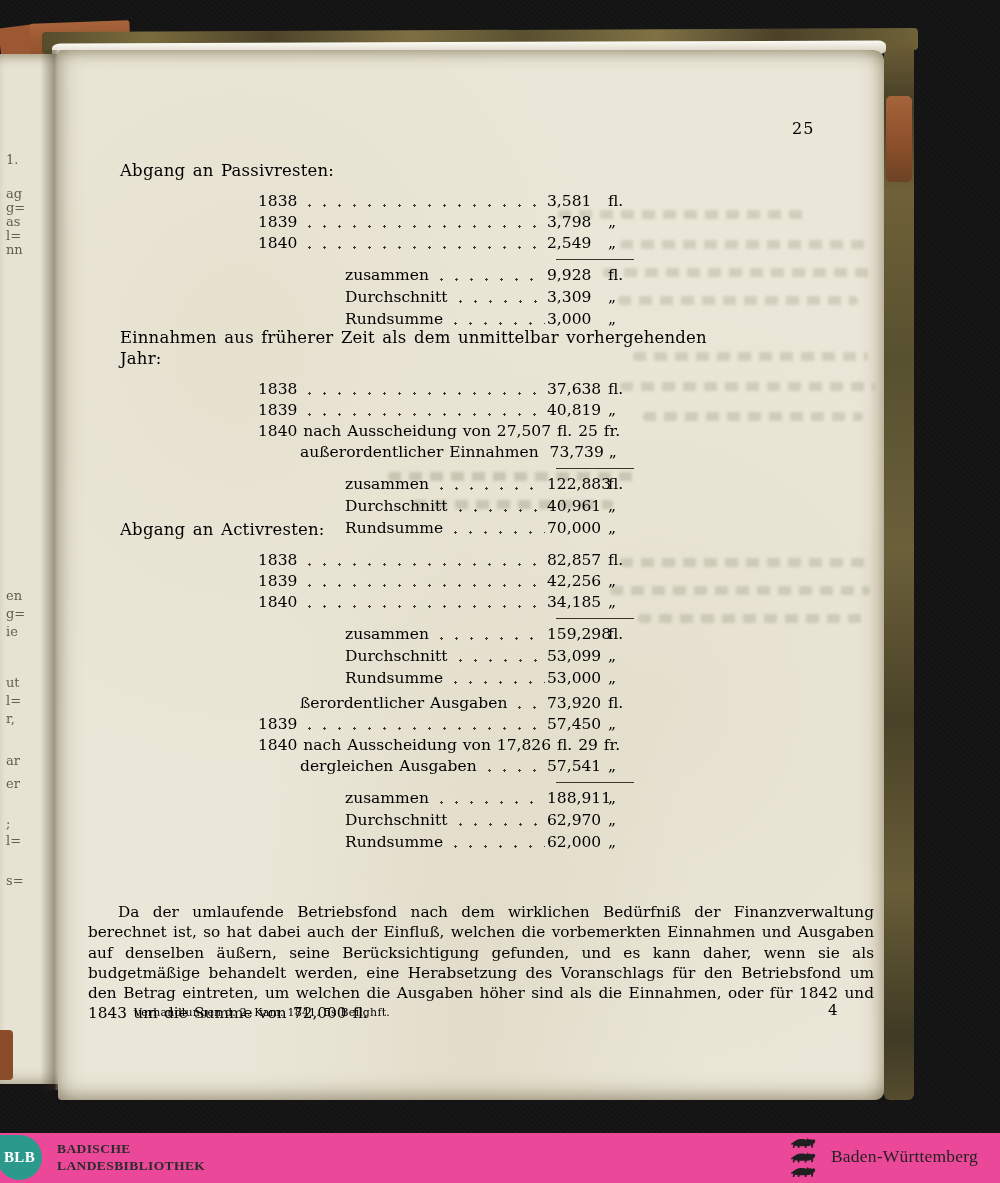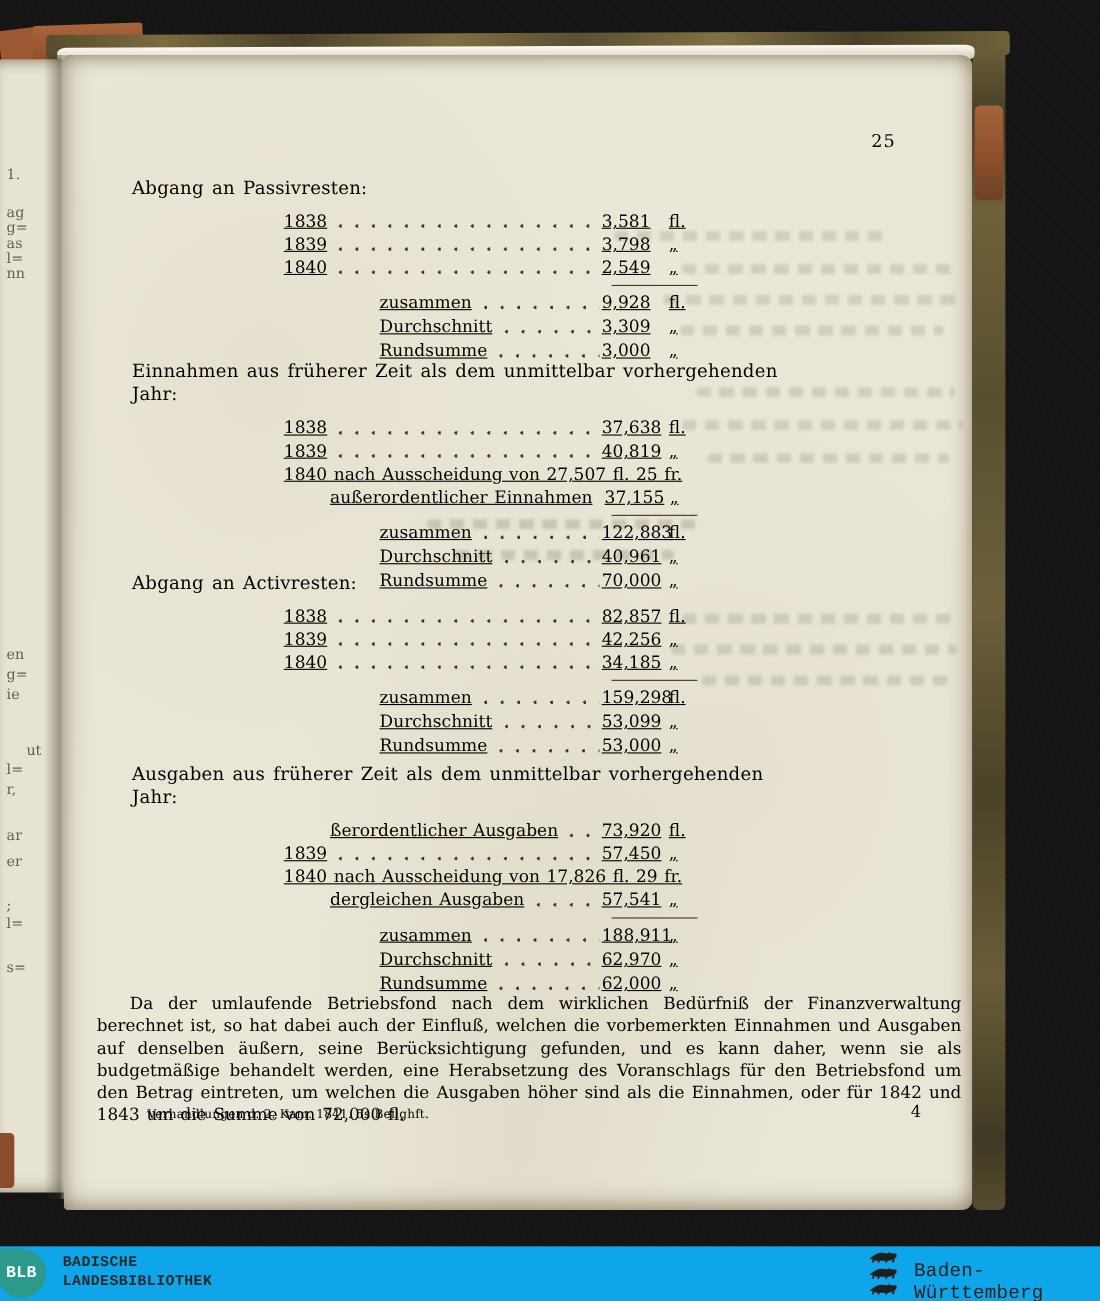--- a/index.html
+++ b/index.html
@@ -40,41 +40,41 @@
 
   
   .ghost{position:absolute;height:9px;border-radius:4px;filter:blur(1.6px);opacity:.42;
     background:repeating-linear-gradient(90deg,rgba(108,114,88,.5) 0 13px,transparent 13px 21px);}
 
   
   .pagenum{position:absolute;left:792px;top:119px;font-size:16px;letter-spacing:1px;}
   .sec{position:absolute;left:120px;width:606px;}
   .sec-h{font-size:16.5px;line-height:21px;letter-spacing:.2px;word-spacing:2px;margin:0 0 10px 0;}
   .tblwrap{margin-left:138px;width:376px;}
-  .trow{display:flex;align-items:baseline;font-size:15.5px;line-height:21px;word-spacing:1px;text-decoration:underline;}
+  .trow{display:flex;align-items:baseline;font-size:15.5px;line-height:21px;word-spacing:1px;}
   .sumrow{line-height:22px;padding-left:87px;}
   .lbl{white-space:nowrap;}
   .lbl.ind{margin-left:42px;}
   .dots{flex:1 1 auto;align-self:stretch;margin:0 2px 0 9px;
     background-image:radial-gradient(circle 1.4px at 1.5px 1.5px,#3b352a 98%,transparent);
     background-size:15px 3px;background-repeat:repeat-x;background-position:2px calc(100% - 5px);}
   .val{width:56px;text-align:left;white-space:nowrap;}
   .unit{width:26px;padding-left:5px;white-space:nowrap;}
   .rule{width:78px;border-top:1.6px solid #3b352a;margin:5px 0 4px auto;}
   .para{position:absolute;left:88px;top:902px;width:786px;font-size:15.3px;line-height:20.3px;
     text-align:justify;text-indent:30px;word-spacing:1.5px;}
   .footnote{position:absolute;left:134px;top:1006px;font-size:11px;letter-spacing:.2px;}
   .sig{position:absolute;left:828px;top:1001px;font-size:15px;}
 
   
   .frag{position:absolute;left:6px;font-size:13px;color:#4d473b;opacity:.85;}
 
   
-  .bar{position:absolute;left:0;top:1133px;width:1000px;height:50px;background:#0ea5e9;
-       font-family:Liberation Mono, monospace;}
+  .bar{position:absolute;left:0;top:1133px;width:1000px;height:50px;background:#ec4899;
+       font-family:Liberation Serif, serif;}
   .blb-logo{position:absolute;left:-3px;top:2px;width:45px;height:45px;border-radius:0 50% 50% 50%;
     background:#2b9a8c;display:flex;align-items:center;justify-content:center;}
   .blb-logo span{color:#fff;font-weight:bold;font-size:15px;letter-spacing:.3px;}
   .libname{position:absolute;left:57px;top:7px;font-weight:bold;font-size:13.5px;line-height:17px;
     color:#2b2b2b;letter-spacing:.4px;}
   .arms{position:absolute;left:789px;top:4px;width:28px;height:42px;}
   .region{position:absolute;left:831px;top:13px;font-size:17.5px;color:#222;letter-spacing:.2px;}
 </style>
 </head>
 <body>
@@ -95,21 +95,21 @@
   <div id="frags">
       <span class="frag" style="top: 152px;">1.</span>
       <span class="frag" style="top: 186px;">ag</span>
       <span class="frag" style="top: 200px;">g=</span>
       <span class="frag" style="top: 214px;">as</span>
       <span class="frag" style="top: 228px;">l=</span>
       <span class="frag" style="top: 242px;">nn</span>
       <span class="frag" style="top: 588px;">en</span>
       <span class="frag" style="top: 606px;">g=</span>
       <span class="frag" style="top: 624px;">ie</span>
-      <span class="frag" style="top: 675px; margin-left: 18px;">ut</span>
+      <span class="frag" style="top: 675px;">ut</span>
       <span class="frag" style="top: 693px;">l=</span>
       <span class="frag" style="top: 711px;">r,</span>
       <span class="frag" style="top: 753px; text-align: right;">ar</span>
       <span class="frag" style="top: 776px;">er</span>
       <span class="frag" style="top: 816px;">;</span>
       <span class="frag" style="top: 833px;">l=</span>
       <span class="frag" style="top: 873px;">s=</span>
     </div>
 
   <div class="page">
@@ -193,21 +193,21 @@
             <span class="dots"></span>
             <span class="val">40,819</span>
             <span class="unit">„</span>
           </div>
           <div class="trow datarow">
             <span class="lbl">1840 nach Ausscheidung von 27,507 fl. 25 fr.</span>
           </div>
           <div class="trow datarow">
             <span class="lbl ind">außerordentlicher Einnahmen</span>
             <span class="dots"></span>
-            <span class="val">37,155</span>
+            <span class="val">73,739</span>
             <span class="unit">„</span>
           </div>
         </div>
       <div class="rule"></div>
       <div>
           <div class="trow sumrow">
             <span class="lbl">zusammen</span>
             <span class="dots"></span>
             <span class="val">122,883</span>
             <span class="unit">fl.</span>
@@ -269,21 +269,20 @@
             <span class="lbl">Rundsumme</span>
             <span class="dots"></span>
             <span class="val">53,000</span>
             <span class="unit">„</span>
           </div>
         </div>
     </div>
   </div>
 
   <div class="sec" style="top:693px;">
-    <div class="sec-h">Ausgaben aus früherer Zeit als dem unmittelbar vorhergehenden Jahr:</div>
     <div class="tblwrap">
       <div>
           <div class="trow datarow">
             <span class="lbl ind">ßerordentlicher Ausgaben</span>
             <span class="dots"></span>
             <span class="val">73,920</span>
             <span class="unit">fl.</span>
           </div>
           <div class="trow datarow">
             <span class="lbl">1839</span>

